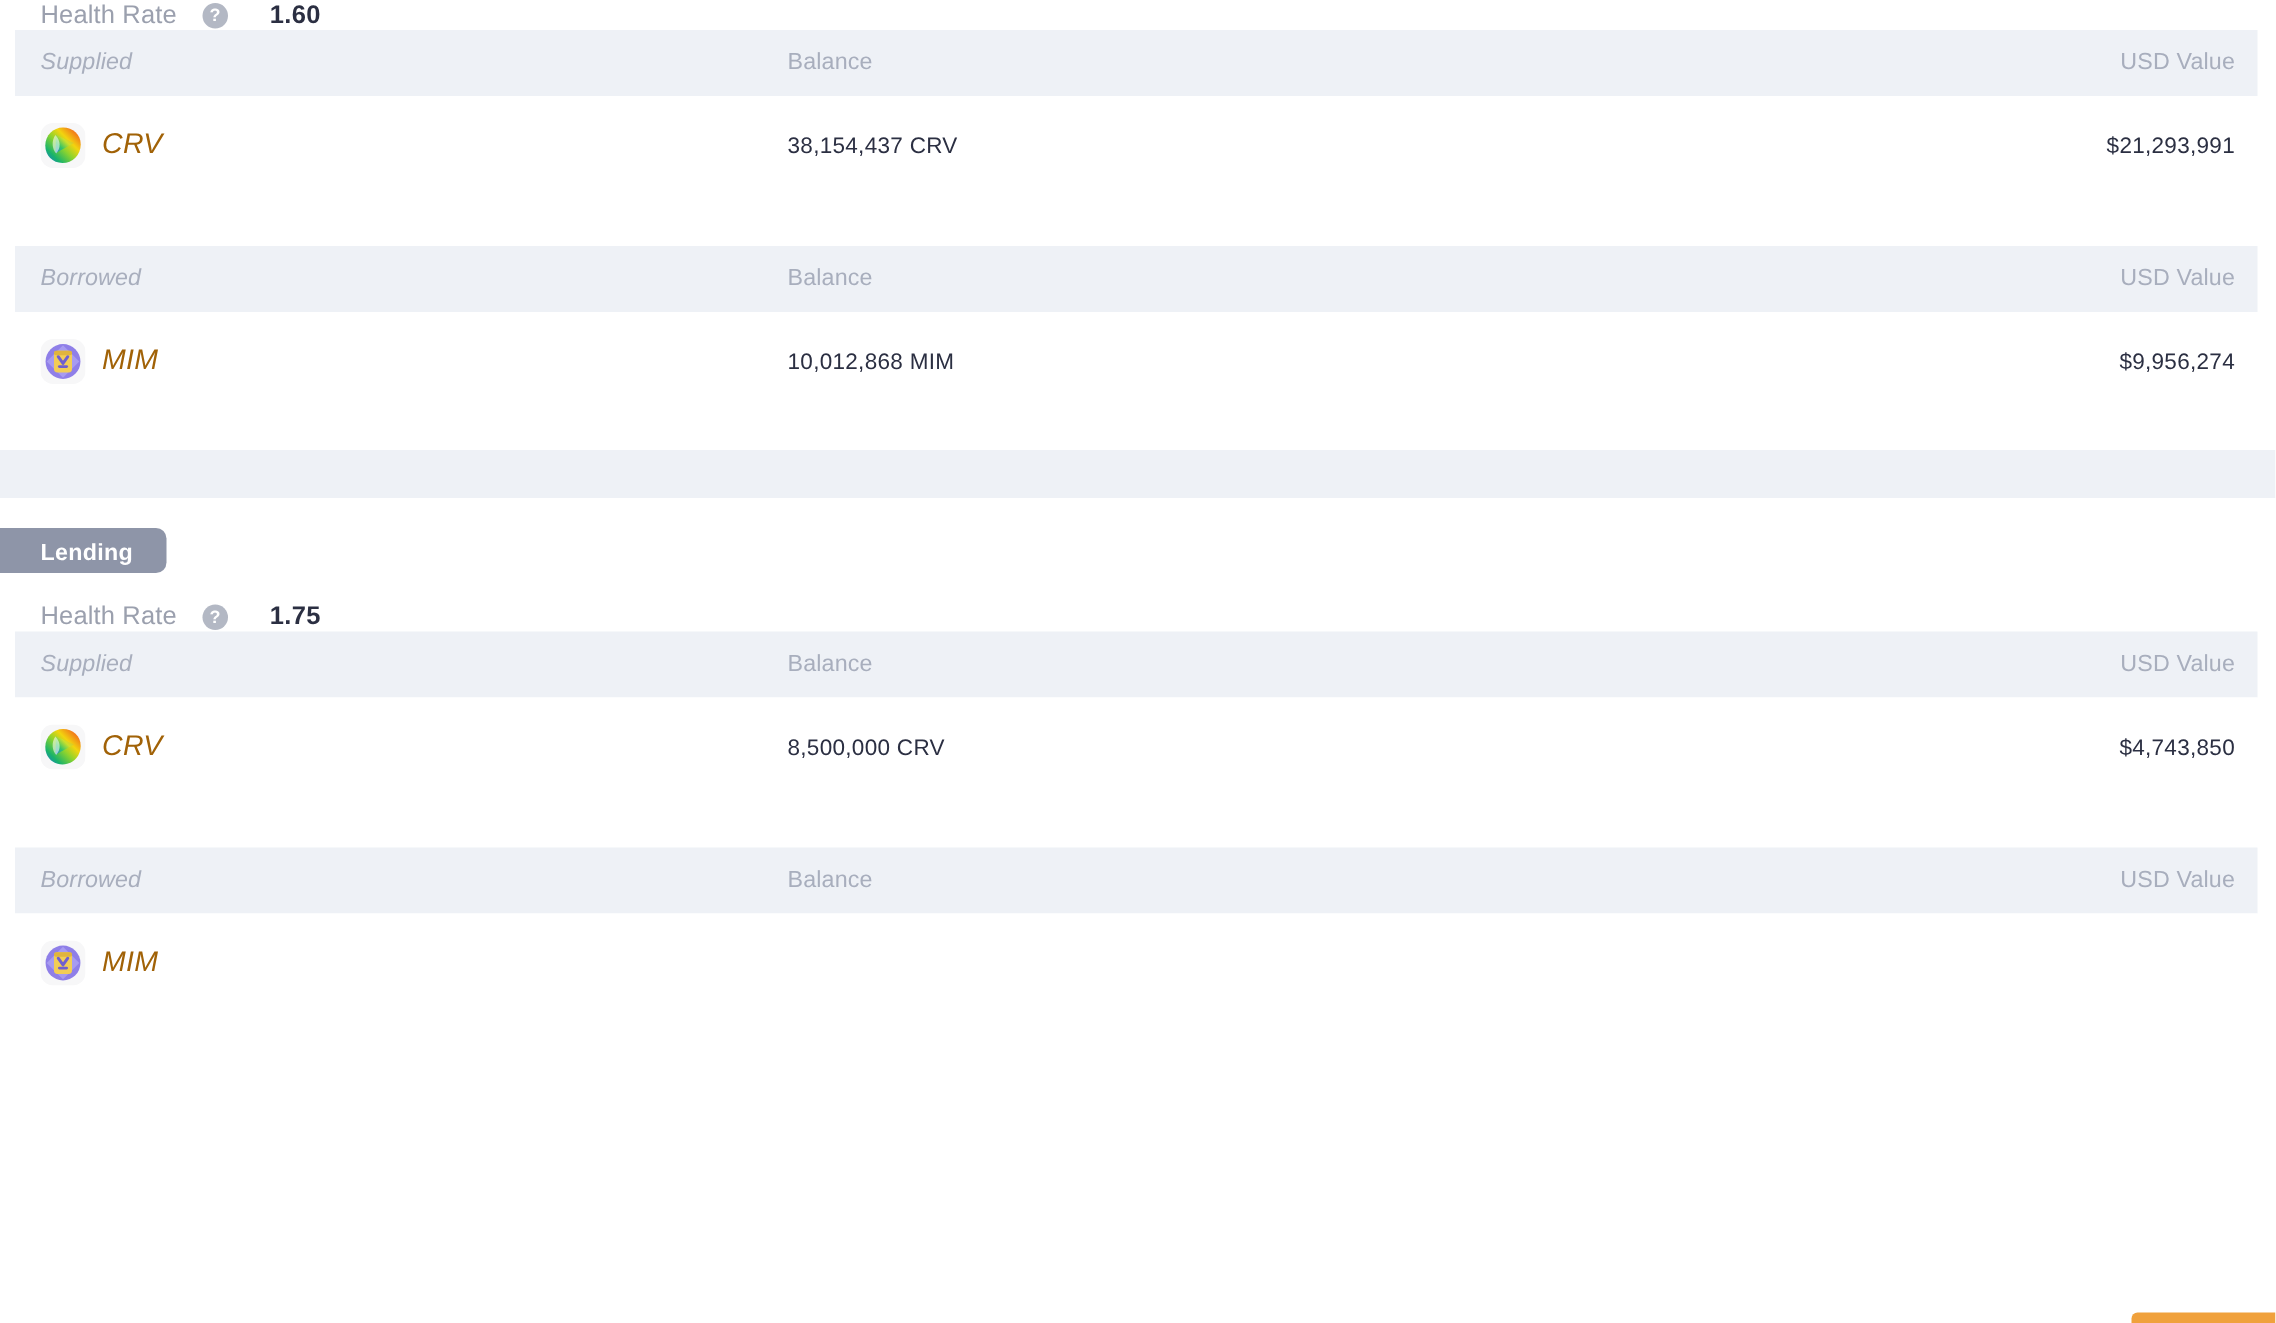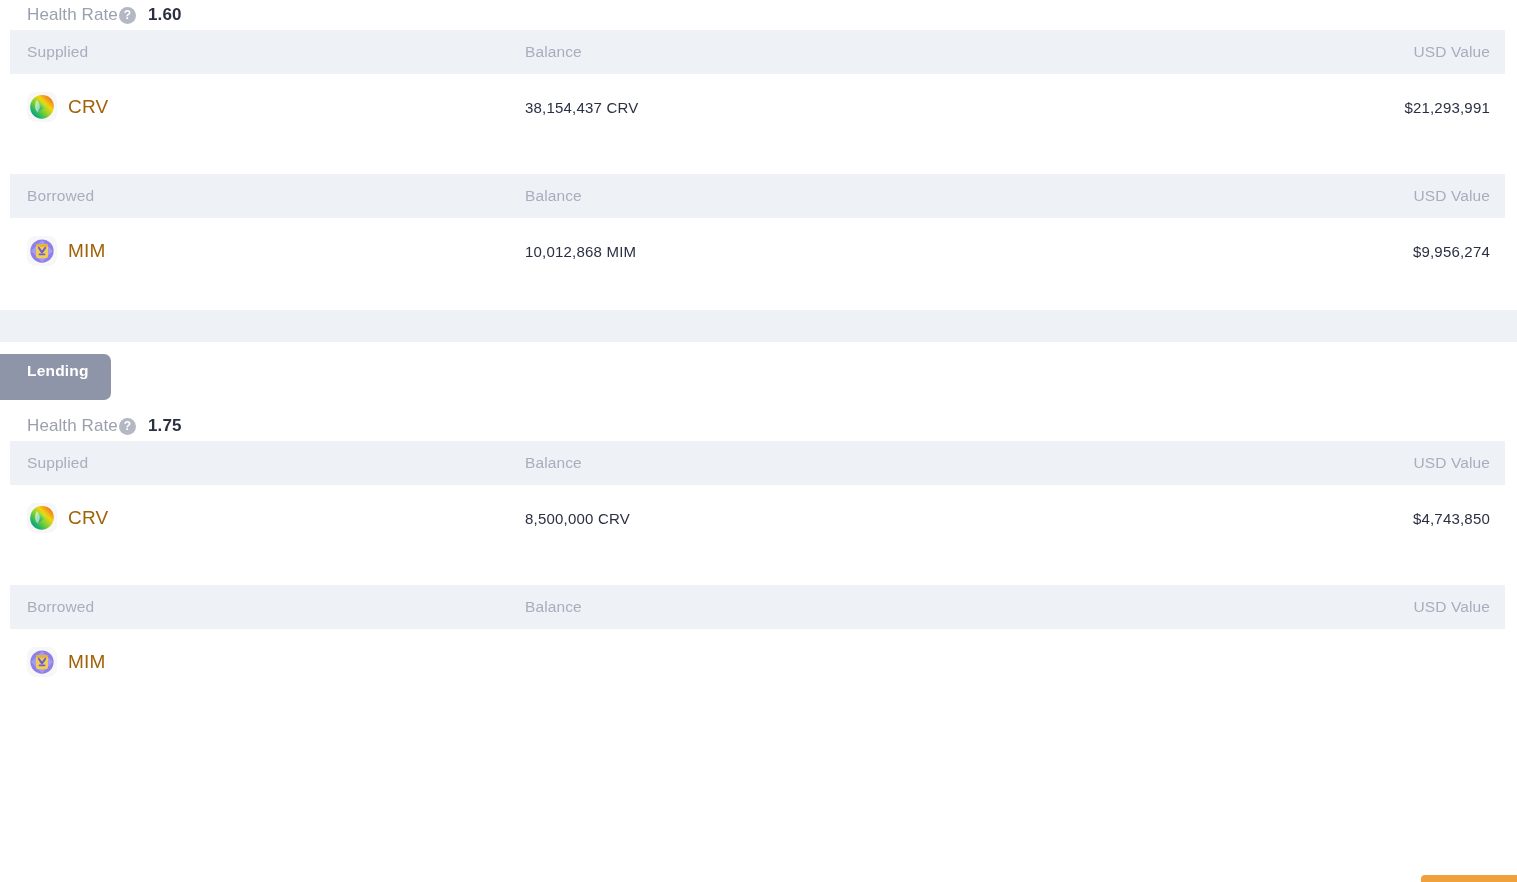--- a/index.html
+++ b/index.html
@@ -16,23 +16,23 @@
     position: relative;
     width: 1517px;
     height: 882px;
     background: #ffffff;
   }
 
   
   .health-row {
     display: flex;
     align-items: center;
-    gap: 1px;
+    gap: 17px;
     padding-left: 27px;
-    height: 30px;
+    height: 20px;
   }
   .health-label {
     font-size: 17px;
     color: #9ba0ae;
     letter-spacing: .1px;
     white-space: nowrap;
   }
   .help-icon {
     width: 17px;
     height: 17px;
@@ -66,21 +66,21 @@
     align-items: center;
     background: #eef1f6;
     height: 44px;
   }
   .tbl-head .c1 { padding-left: 17px; }
   .th {
     font-size: 15.5px;
     color: #a8aebd;
     letter-spacing: .1px;
   }
-  .c1 { width: 515px; flex: 0 0 515px; }
+  .c1 { width: 515px; flex: 0 0 515px; font-style: italic; }
   .c2 { width: 460px; flex: 0 0 460px; }
   .c3 { flex: 1 1 auto; text-align: right; padding-right: 15px; }
 
   .tbl-row {
     display: flex;
     align-items: center;
     height: 66px;
     background: #ffffff;
   }
   .tbl-row .c1 { padding-left: 17px; display: flex; align-items: center; gap: 11px; }
@@ -111,21 +111,21 @@
     display: flex;
     align-items: center;
     padding-top: 13px;
   }
   .badge {
     background: #8e95a8;
     color: #ffffff;
     font-size: 15.5px;
     font-weight: bold;
     letter-spacing: .2px;
-    padding: 8px 22px 20px 27px;
+    padding: 8px 22px 4px 27px;
     border-radius: 0 7px 7px 0;
     display: inline-block;
     margin-left: 0;
   }
 
   .spacer-sm { height: 26px; }
   .spacer-xs { height: 13px; }
 
   
   .orange-bar {

